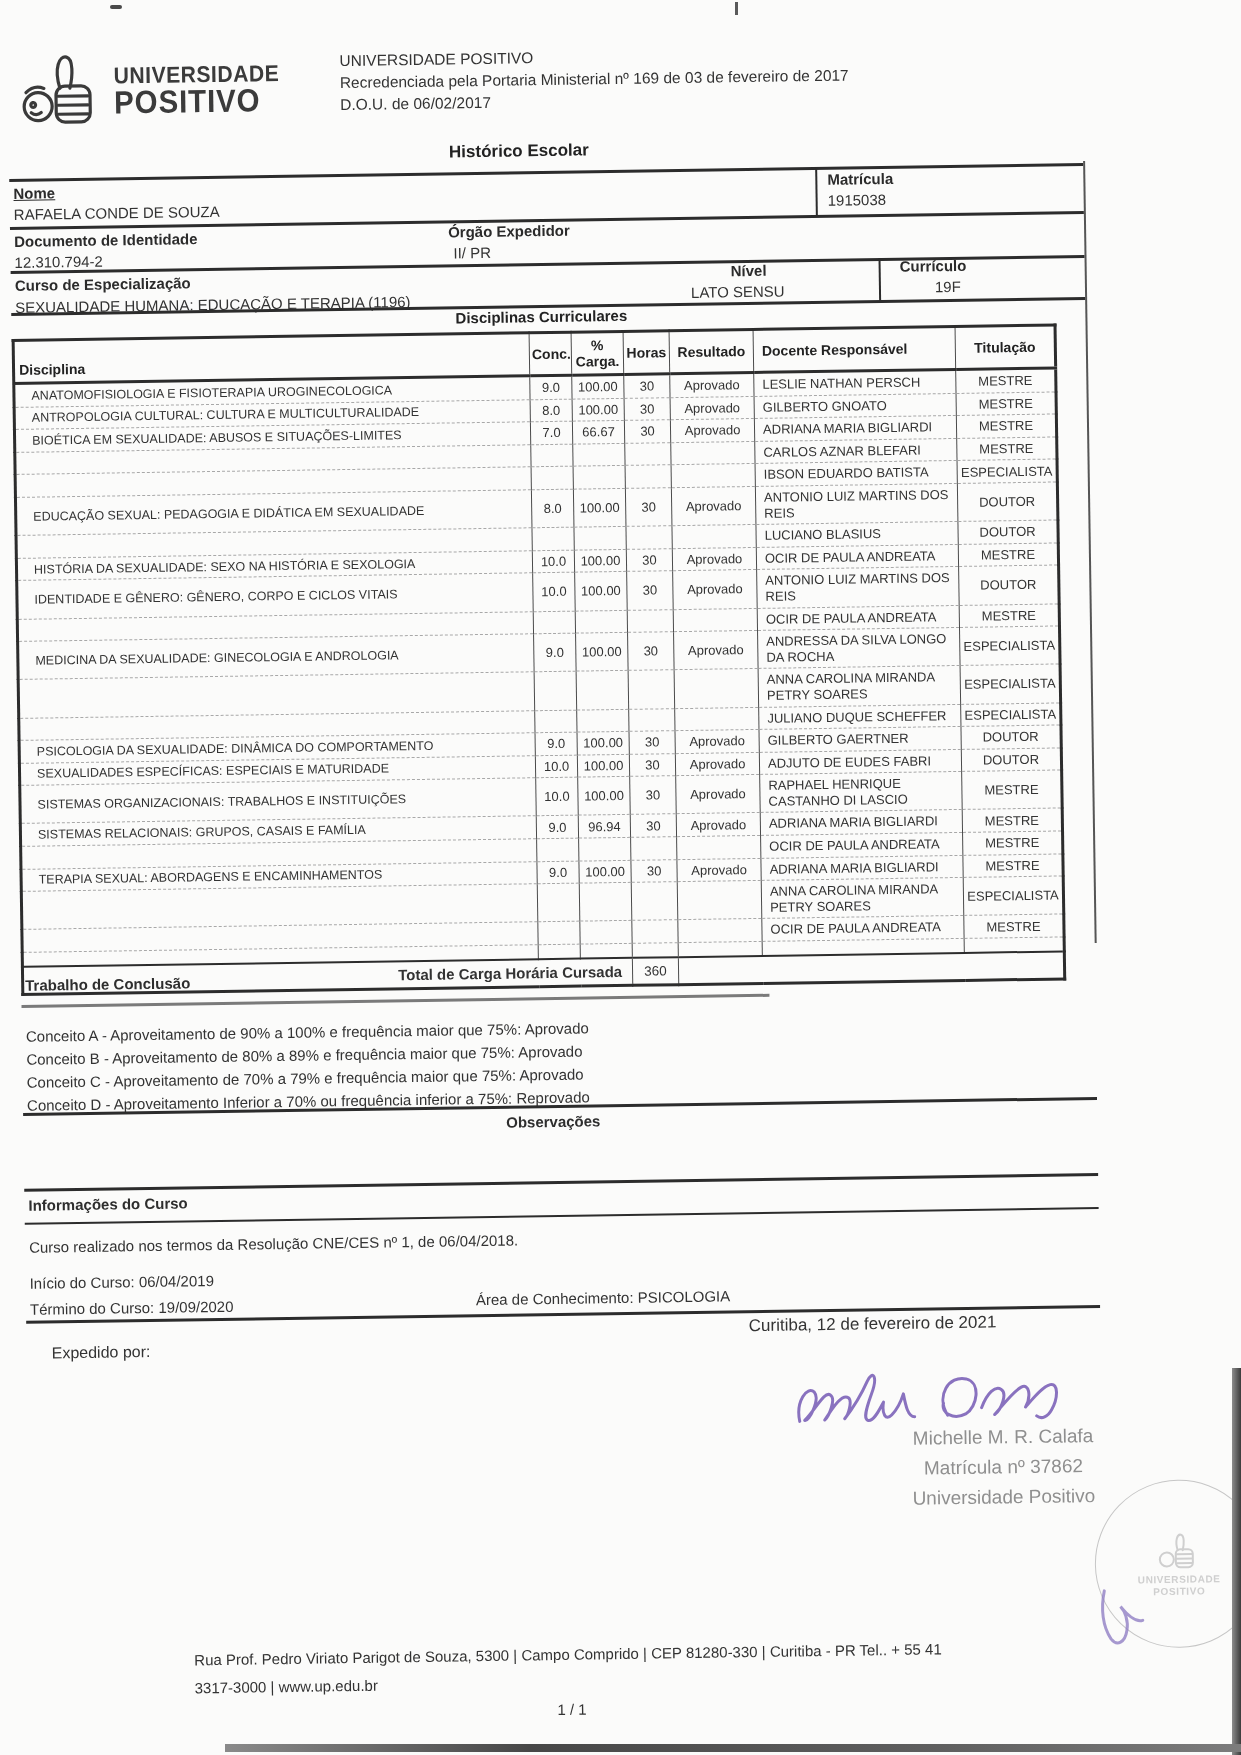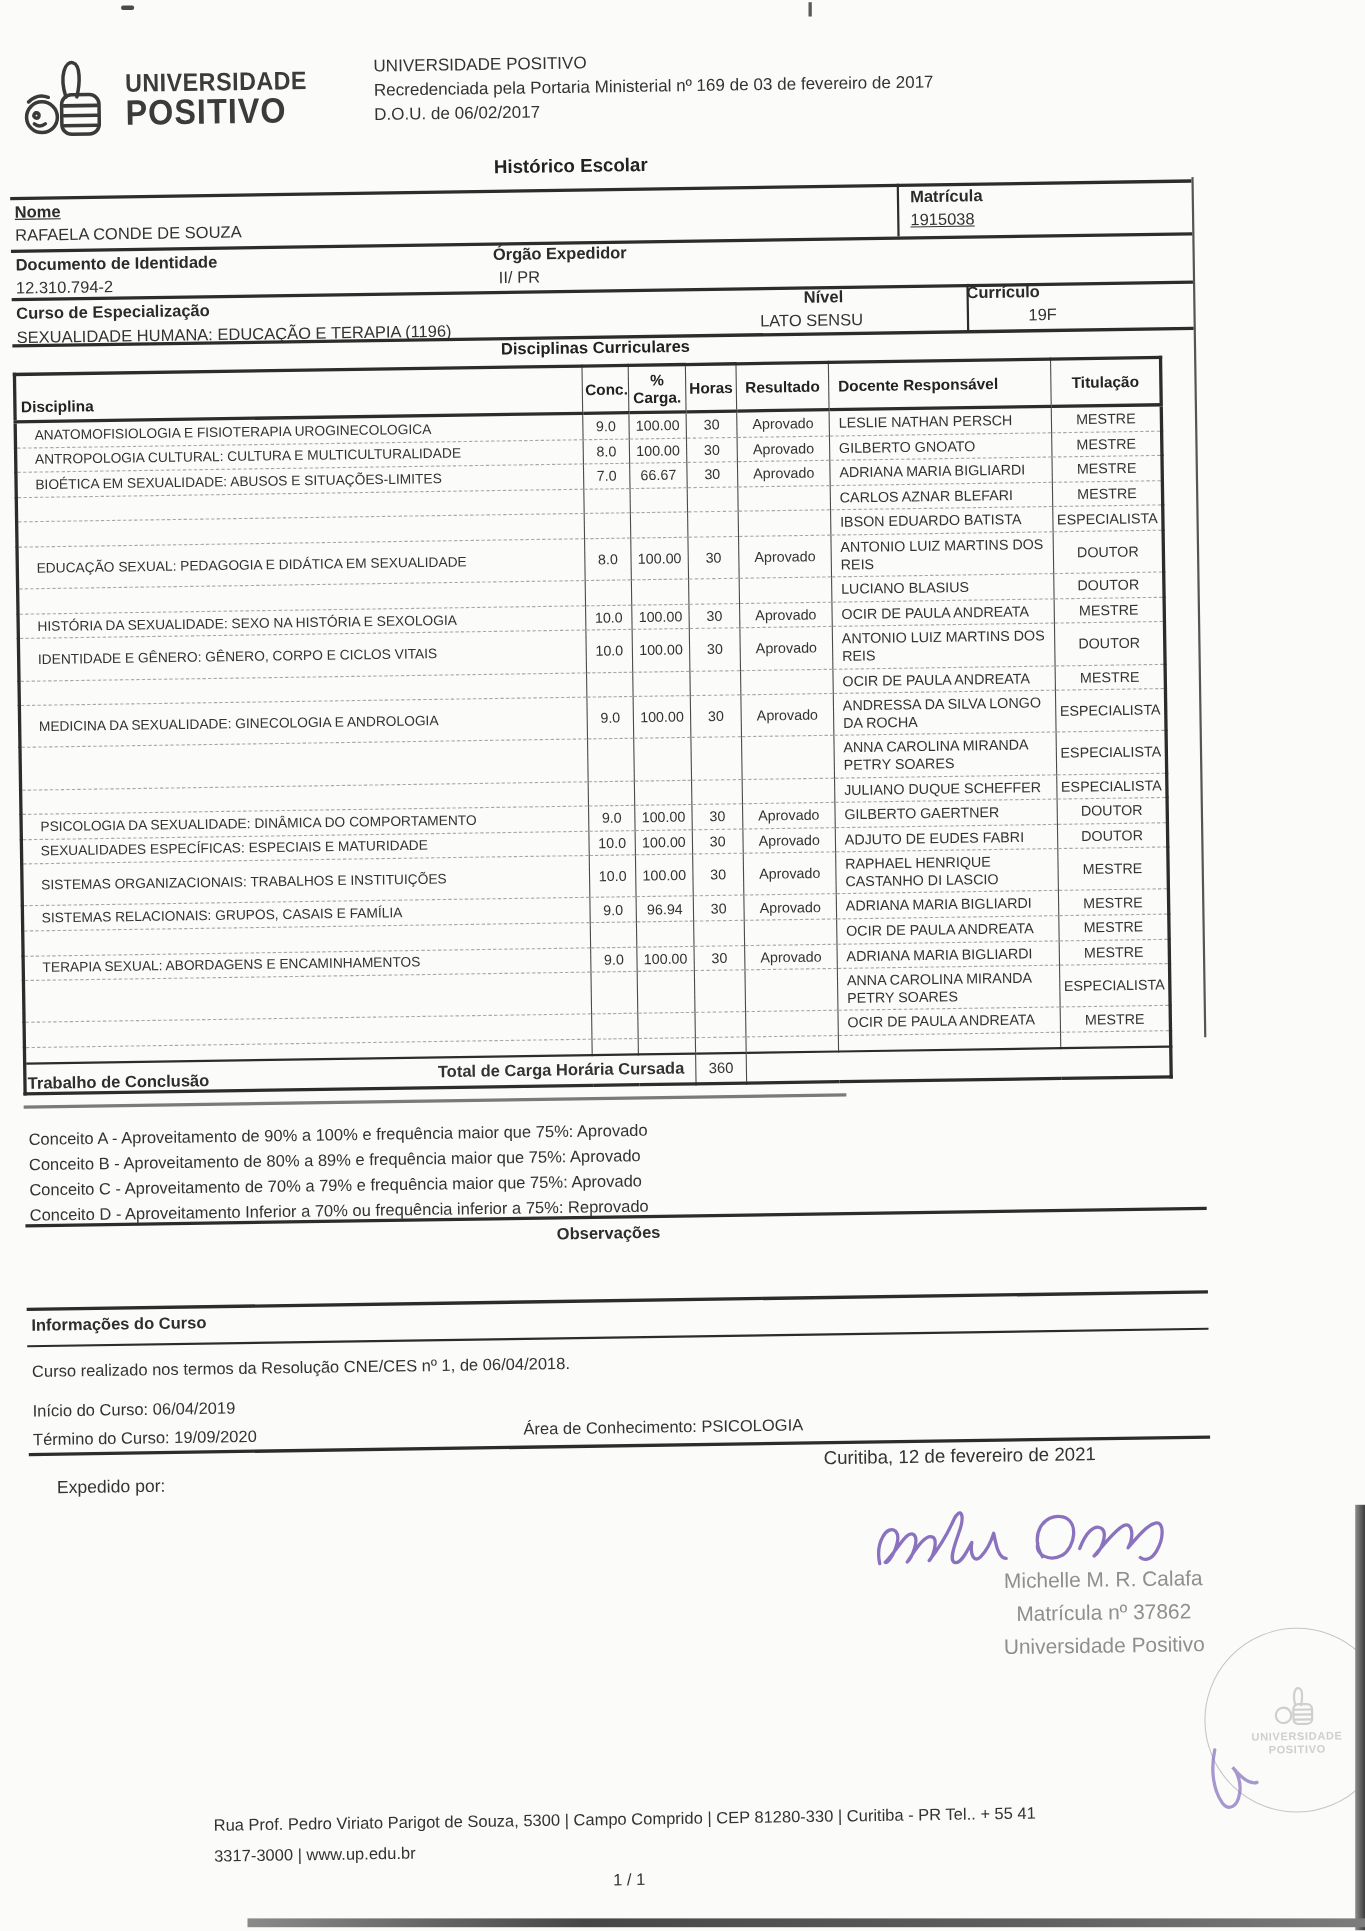--- a/index.html
+++ b/index.html
@@ -114,35 +114,35 @@
     </div>
 
     <div class="doc-title">Histórico Escolar</div>
 
     <div class="hline" style="left:20px; top:170px; width:1074px;"></div>
     <div class="vline" style="left:826px; top:170px; height:48px;"></div>
     <div class="vline" style="left:1094px; top:168px; height:782px; width:1.5px; background:#555;"></div>
     <div class="lbl" style="left:24px; top:176px;text-decoration:underline;">Nome</div>
     <div class="val" style="left:24px; top:197px;">RAFAELA CONDE DE SOUZA</div>
     <div class="lbl" style="left:838px; top:174px;">Matrícula</div>
-    <div class="val" style="left:838px; top:195px;text-decoration:underline;">1915038</div>
+    <div class="val" style="left:838px; top:195px;">1915038</div>
 
     <div class="hline" style="left:20px; top:218px; width:1074px;"></div>
     <div class="lbl" style="left:24px; top:224px;">Documento de Identidade</div>
     <div class="val" style="left:24px; top:245px;">12.310.794-2</div>
     <div class="lbl" style="left:458px; top:221px;">Órgão Expedidor</div>
     <div class="val" style="left:463px; top:242px;">II/ PR</div>
 
     <div class="hline" style="left:20px; top:262px; width:1074px;"></div>
     <div class="vline" style="left:888px; top:262px; height:44px;"></div>
     <div class="lbl" style="left:24px; top:268px;">Curso de Especialização</div>
     <div class="val" style="left:24px; top:290px;">SEXUALIDADE HUMANA: EDUCAÇÃO E TERAPIA (1196)</div>
     <div class="lbl" style="left:700px; top:264px;margin-left:40px;">Nível</div>
     <div class="val" style="left:700px; top:285px;">LATO SENSU</div>
-    <div class="lbl" style="left:888px; top:262px;">Currículo</div>
+    <div class="lbl" style="left:909px; top:262px;">Currículo</div>
     <div class="val" style="left:896px; top:283px;margin-left:48px;">19F</div>
     <div class="hline" style="left:20px; top:304px; width:1074px;"></div>
 
     <div class="section-title">Disciplinas Curriculares</div>
 
     <div class="tbl-wrap">
       <table>
         <colgroup>
           <col class="c1">
             <col class="c2">

